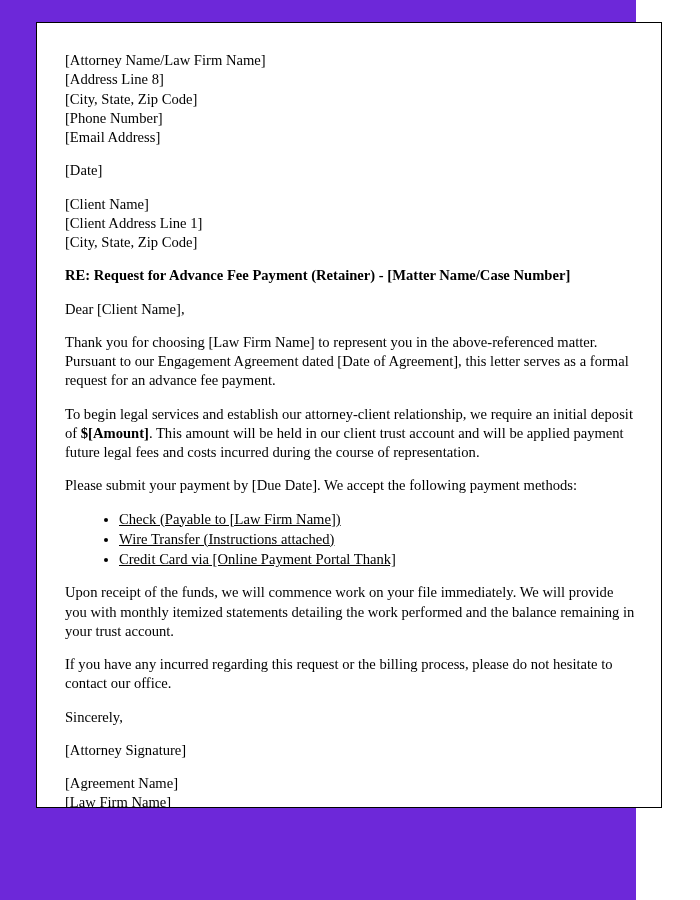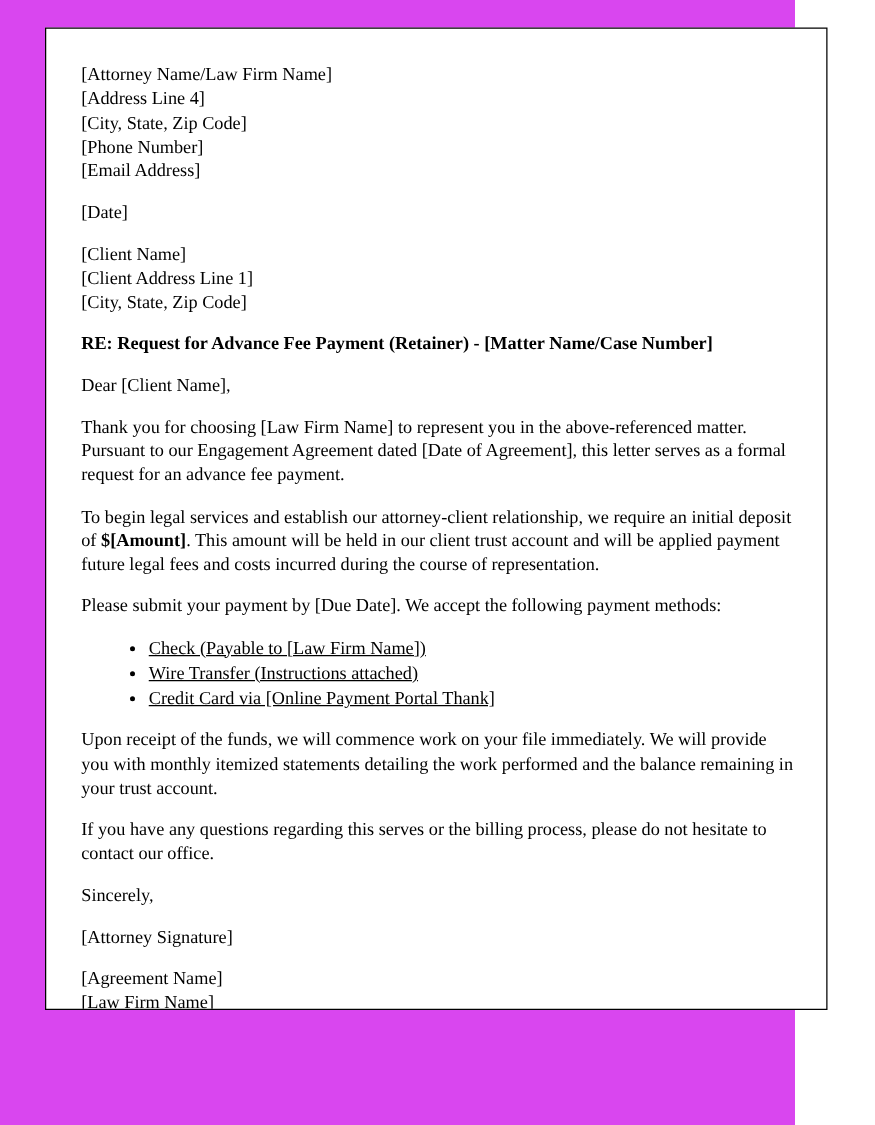--- a/index.html
+++ b/index.html
@@ -11,21 +11,21 @@
   }
   body {
     font-family: "Liberation Serif", serif;
     color: #000000;
   }
   .page {
     position: relative;
     width: 636px;
     height: 900px;
     box-sizing: border-box;
-    background: #d946ef;
+    background: #6d28d9;
   }
   .doc-frame {
     position: absolute;
     left: 36px;
     top: 22px;
     width: 626px;
     height: 786px;
     border: 1px solid #000000;
     box-sizing: border-box;
     background: #ffffff;
@@ -69,21 +69,21 @@
 </style>
 </head>
 <body>
 
 <div class="page">
   <div class="doc-frame">
     <div class="doc-body">
 
       <div class="block">
         <span class="line">[Attorney Name/Law Firm Name]</span>
-        <span class="line">[Address Line 4]</span>
+        <span class="line">[Address Line 8]</span>
         <span class="line">[City, State, Zip Code]</span>
         <span class="line">[Phone Number]</span>
         <span class="line">[Email Address]</span>
       </div>
 
       <div class="block">
         <span class="line">[Date]</span>
       </div>
 
       <div class="block">
@@ -103,21 +103,21 @@
       <p class="para">Please submit your payment by [Due Date]. We accept the following payment methods:</p>
 
       <ul class="methods">
         <li>Check (Payable to [Law Firm Name])</li>
         <li>Wire Transfer (Instructions attached)</li>
         <li>Credit Card via [Online Payment Portal Thank]</li>
       </ul>
 
       <p class="para">Upon receipt of the funds, we will commence work on your file immediately. We will provide you with monthly itemized statements detailing the work performed and the balance remaining in your trust account.</p>
 
-      <p class="para">If you have any questions regarding this serves or the billing process, please do not hesitate to contact our office.</p>
+      <p class="para">If you have any incurred regarding this request or the billing process, please do not hesitate to contact our office.</p>
 
       <p class="para">Sincerely,</p>
 
       <p class="para">[Attorney Signature]</p>
 
       <div class="block sig-block">
         <span class="line">[Agreement Name]</span>
         <span class="line">[Law Firm Name]</span>
       </div>
 

